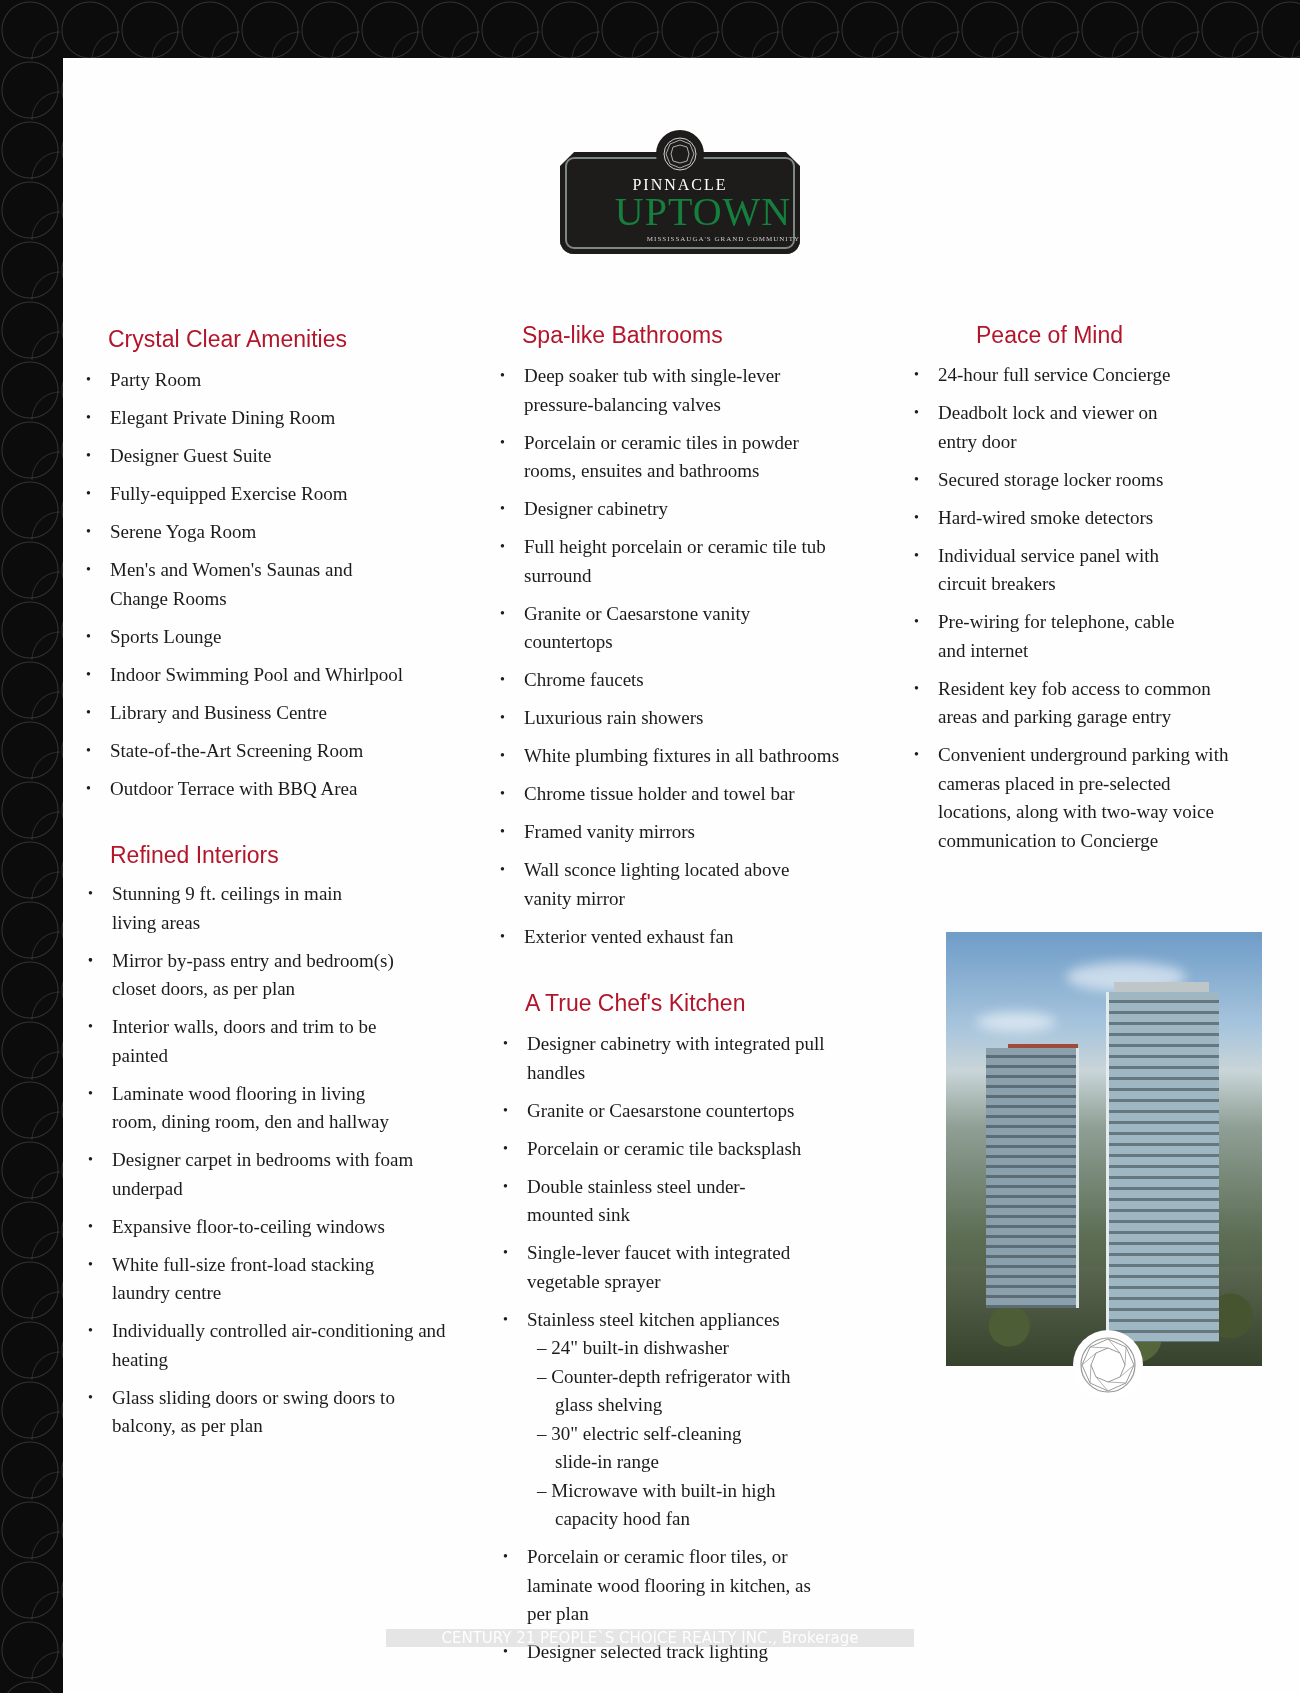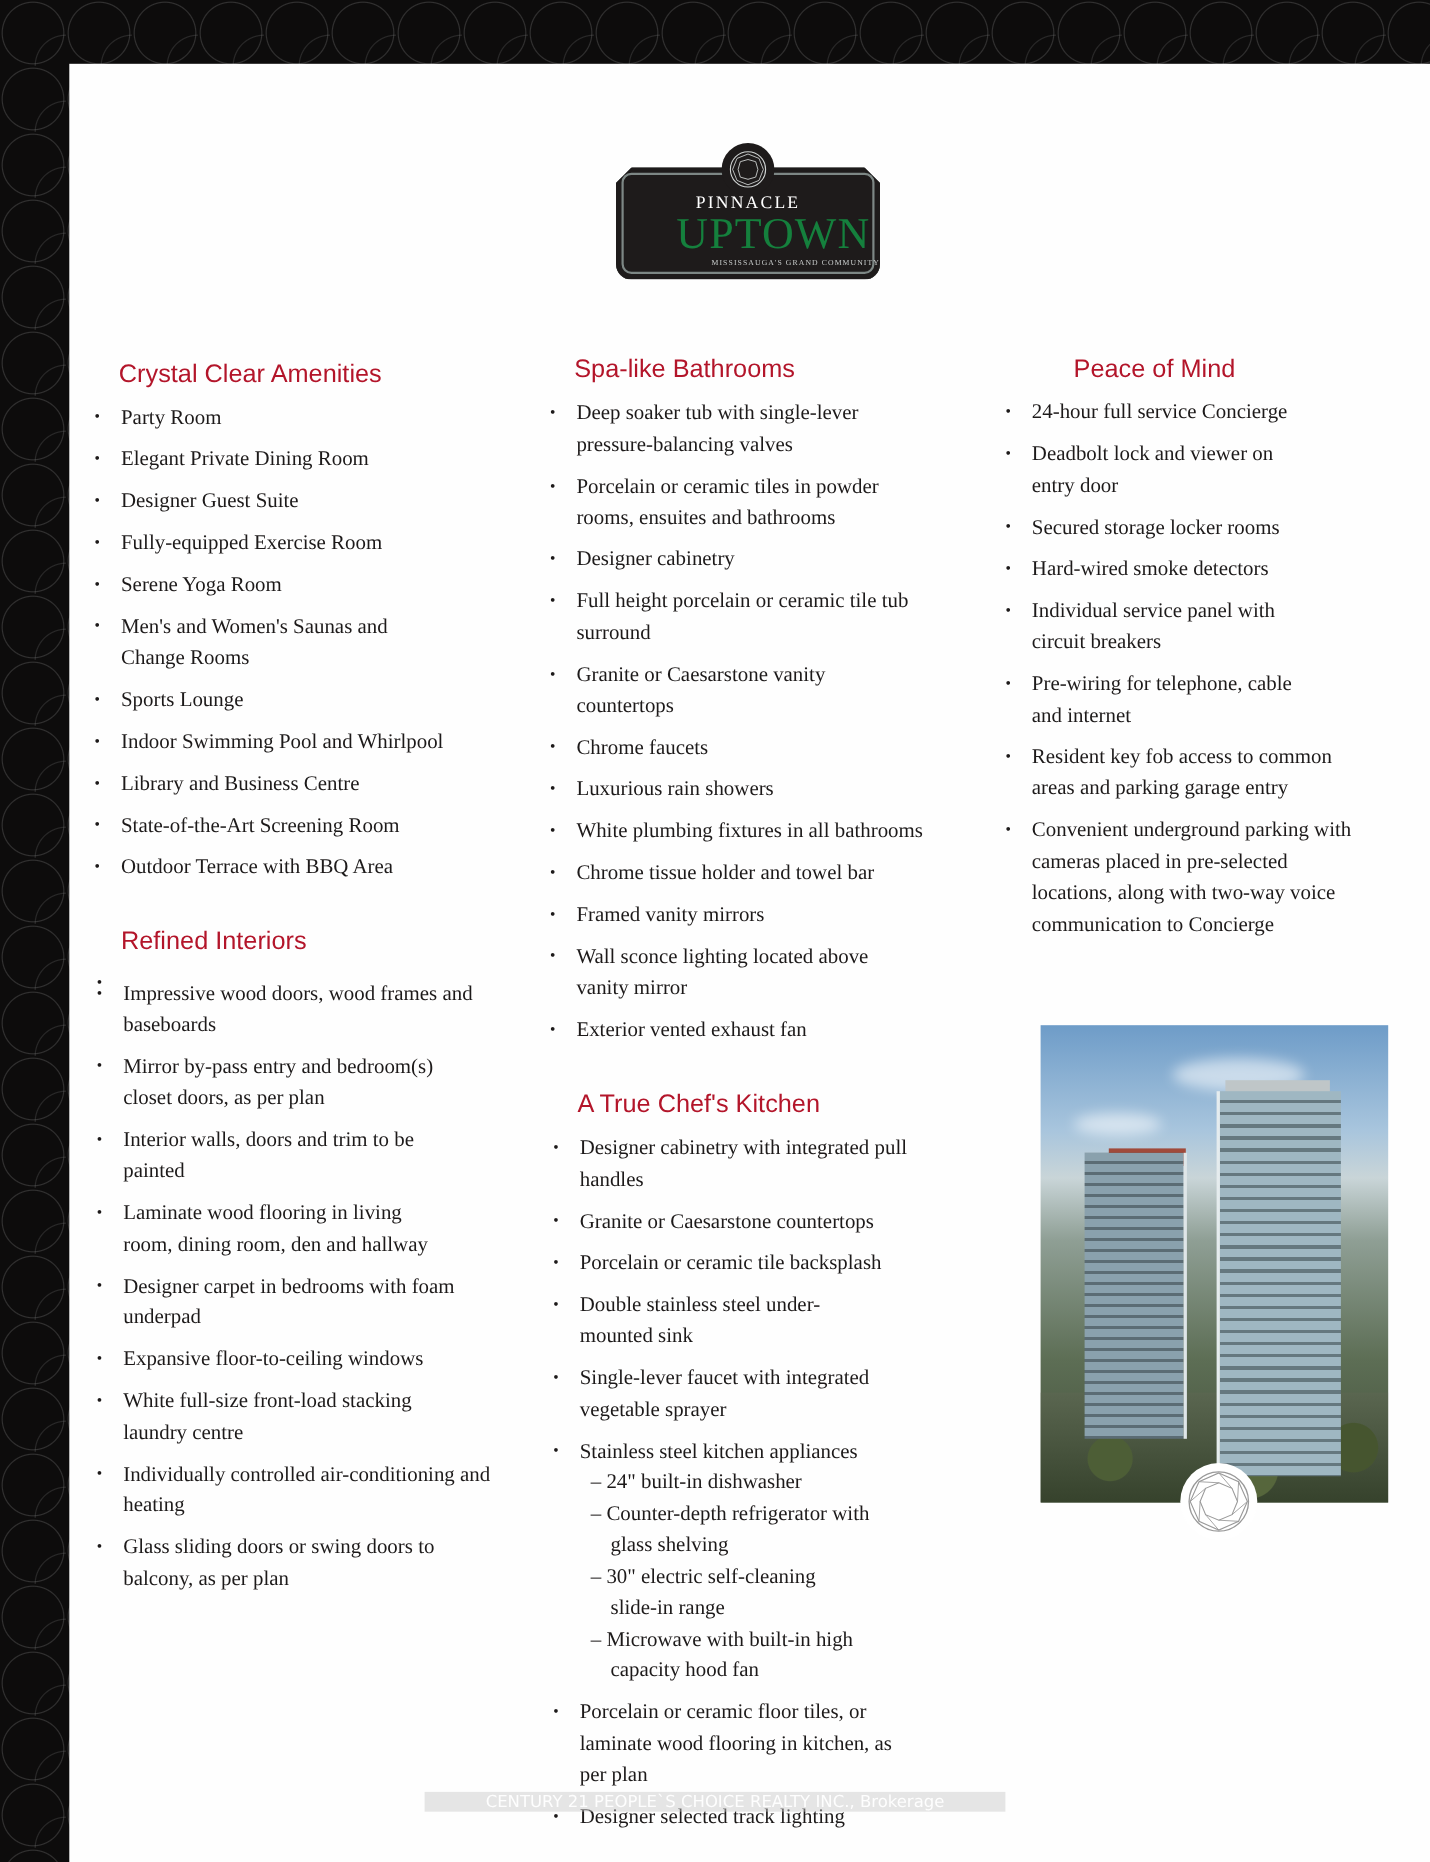--- a/index.html
+++ b/index.html
@@ -122,22 +122,22 @@
   <li style="width:290px"><span class="b">•</span><span>Men's and Women's Saunas and Change Rooms</span></li>
   <li><span class="b">•</span><span>Sports Lounge</span></li>
   <li><span class="b">•</span><span>Indoor Swimming Pool and Whirlpool</span></li>
   <li><span class="b">•</span><span>Library and Business Centre</span></li>
   <li><span class="b">•</span><span>State-of-the-Art Screening Room</span></li>
   <li><span class="b">•</span><span>Outdoor Terrace with BBQ Area</span></li>
 </ul>
 
 <h2 class="section-title" style="left:110px;top:842px;">Refined Interiors</h2>
 <ul class="list" style="left:112px;top:880px;width:345px;">
-  <li style="width:270px"><span class="b">•</span></li>
-  <li style="width:330px"><span class="b">•</span><span>Impressive wood doors, wood frames and baseboards</span></li>
+  <li style="width:270px"><span class="b">•</span><span>Stunning 9 ft. ceilings in main living areas</span></li>
+  <li style="width:330px"><span class="b">•</span></li>
   <li style="width:330px"><span class="b">•</span><span>Mirror by-pass entry and bedroom(s) closet doors, as per plan</span></li>
   <li style="width:290px"><span class="b">•</span><span>Interior walls, doors and trim to be painted</span></li>
   <li style="width:290px"><span class="b">•</span><span>Laminate wood flooring in living room, dining room, den and hallway</span></li>
   <li style="width:345px"><span class="b">•</span><span>Designer carpet in bedrooms with foam underpad</span></li>
   <li><span class="b">•</span><span>Expansive floor-to-ceiling windows</span></li>
   <li style="width:320px"><span class="b">•</span><span>White full-size front-load stacking laundry centre</span></li>
   <li style="width:345px"><span class="b">•</span><span>Individually controlled air-conditioning and heating</span></li>
   <li style="width:320px"><span class="b">•</span><span>Glass sliding doors or swing doors to balcony, as per plan</span></li>
 </ul>
 

